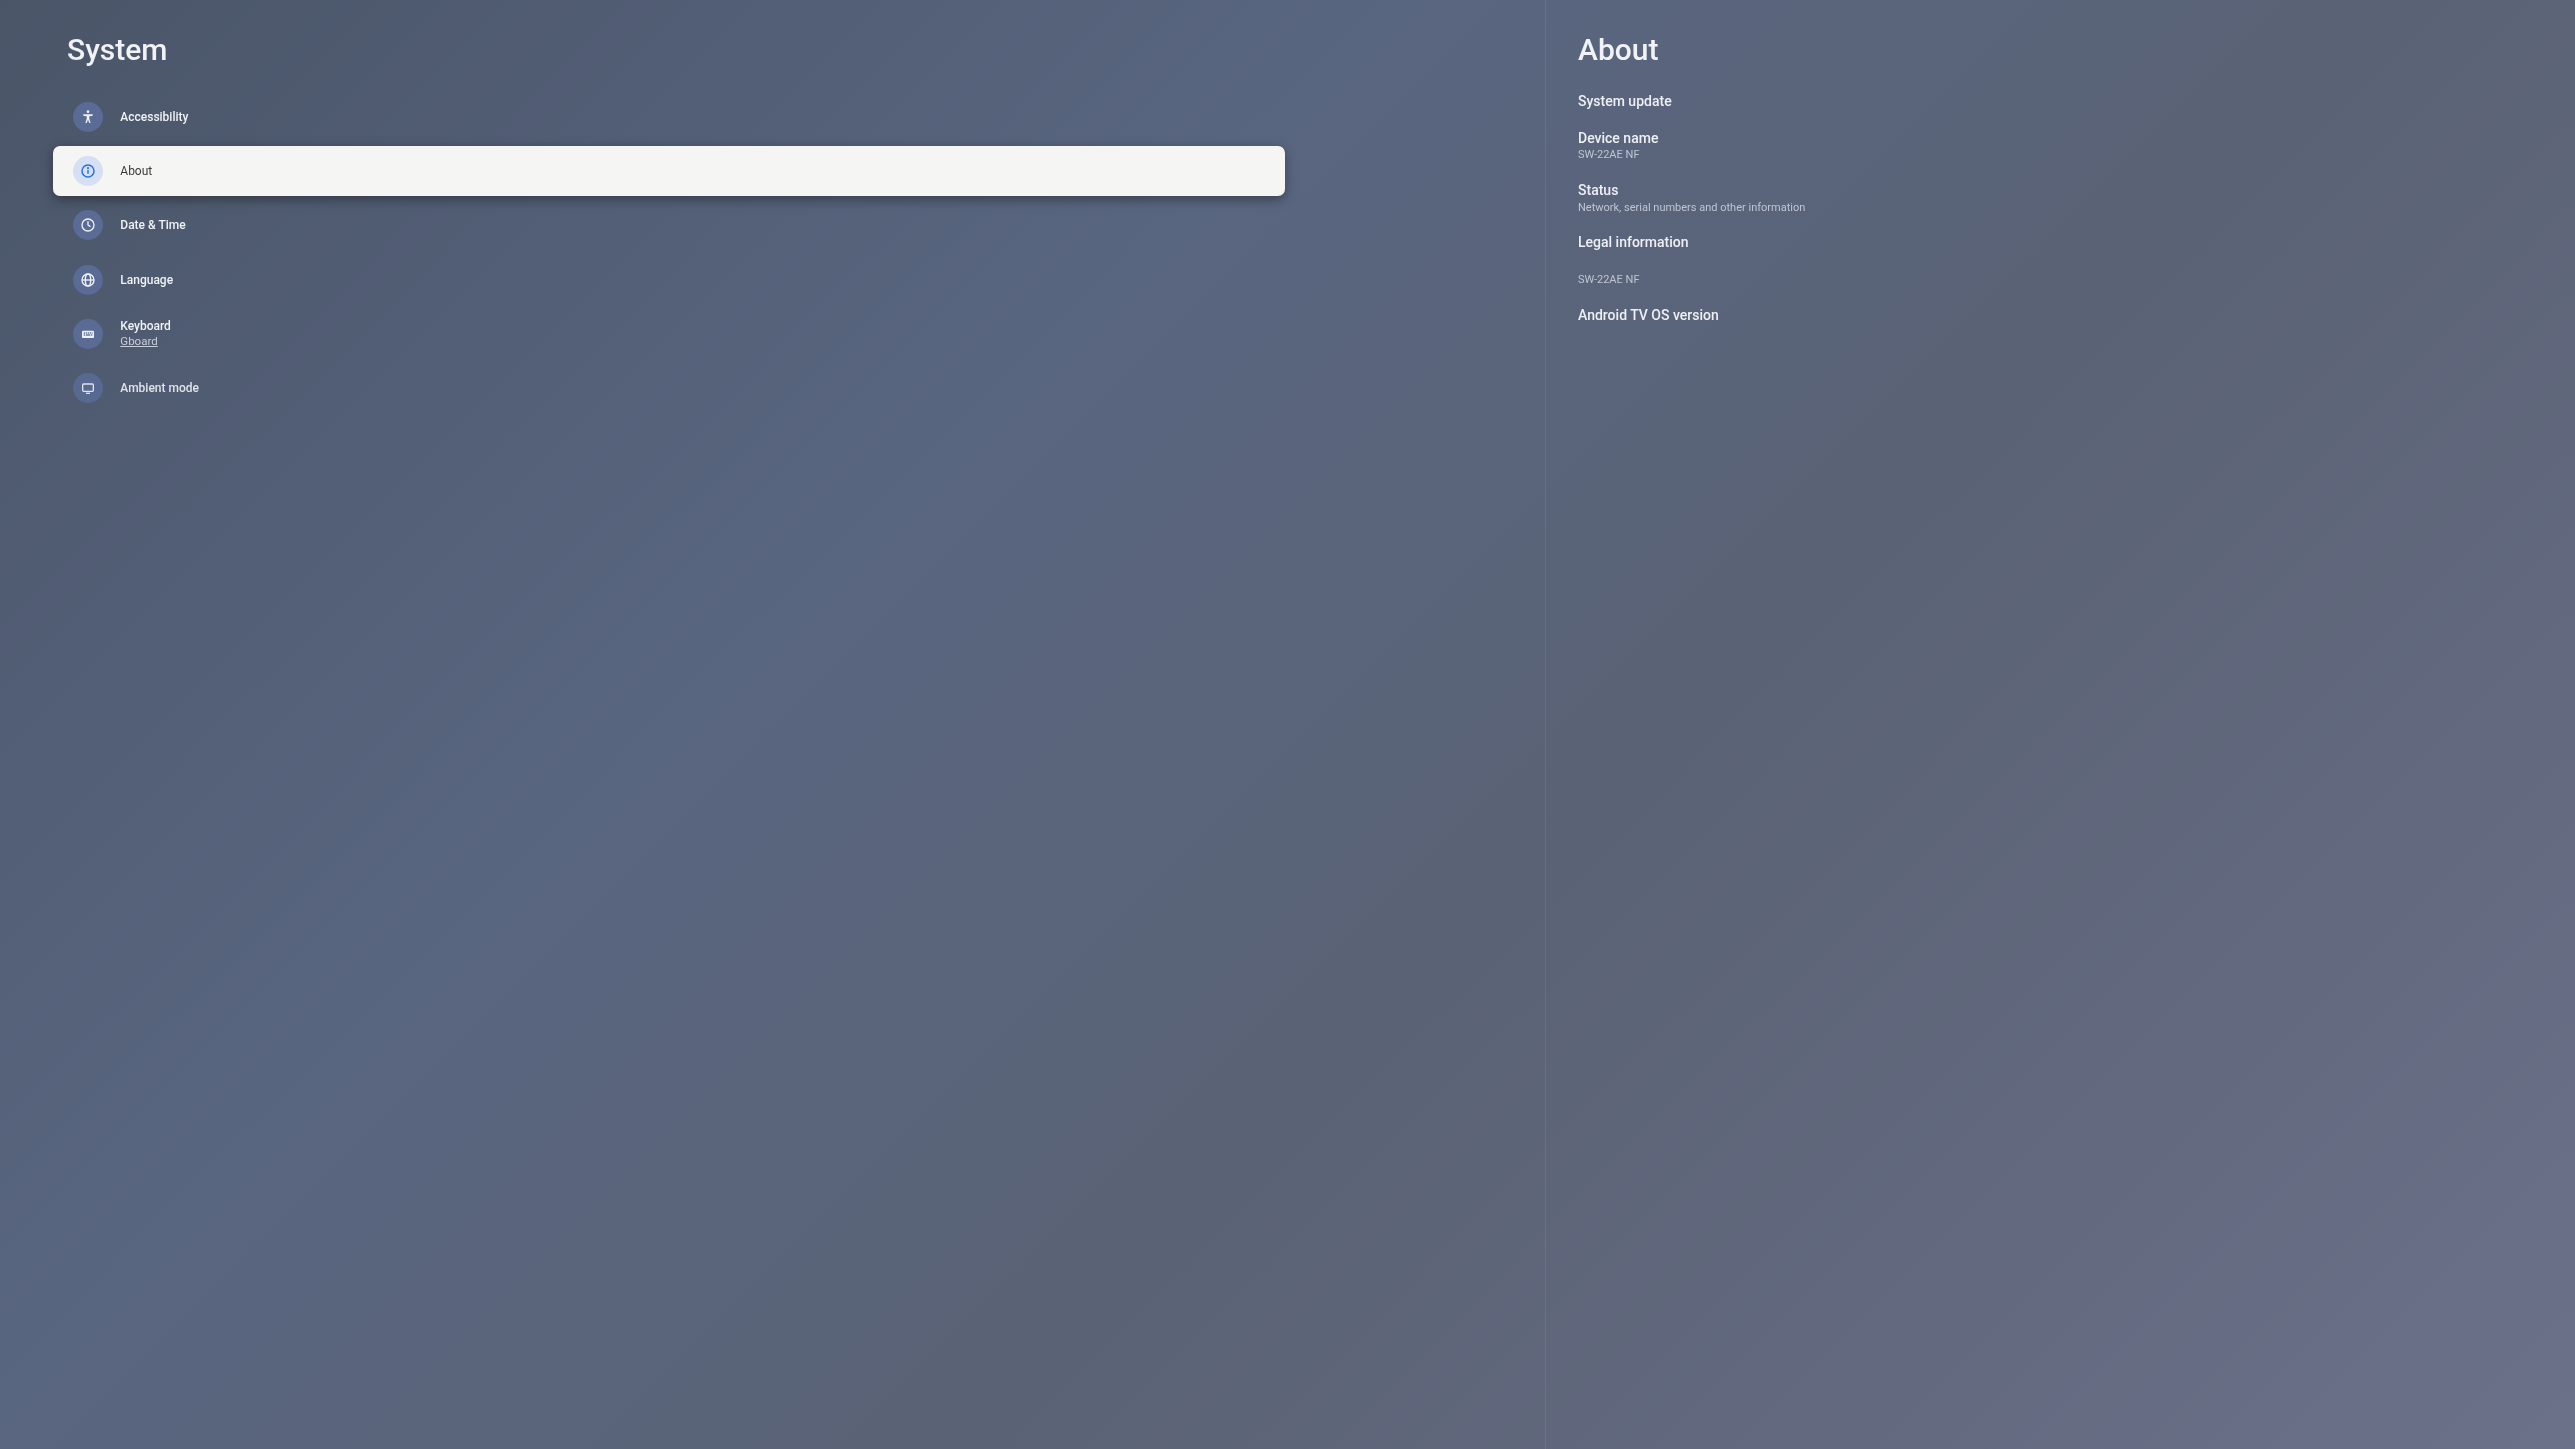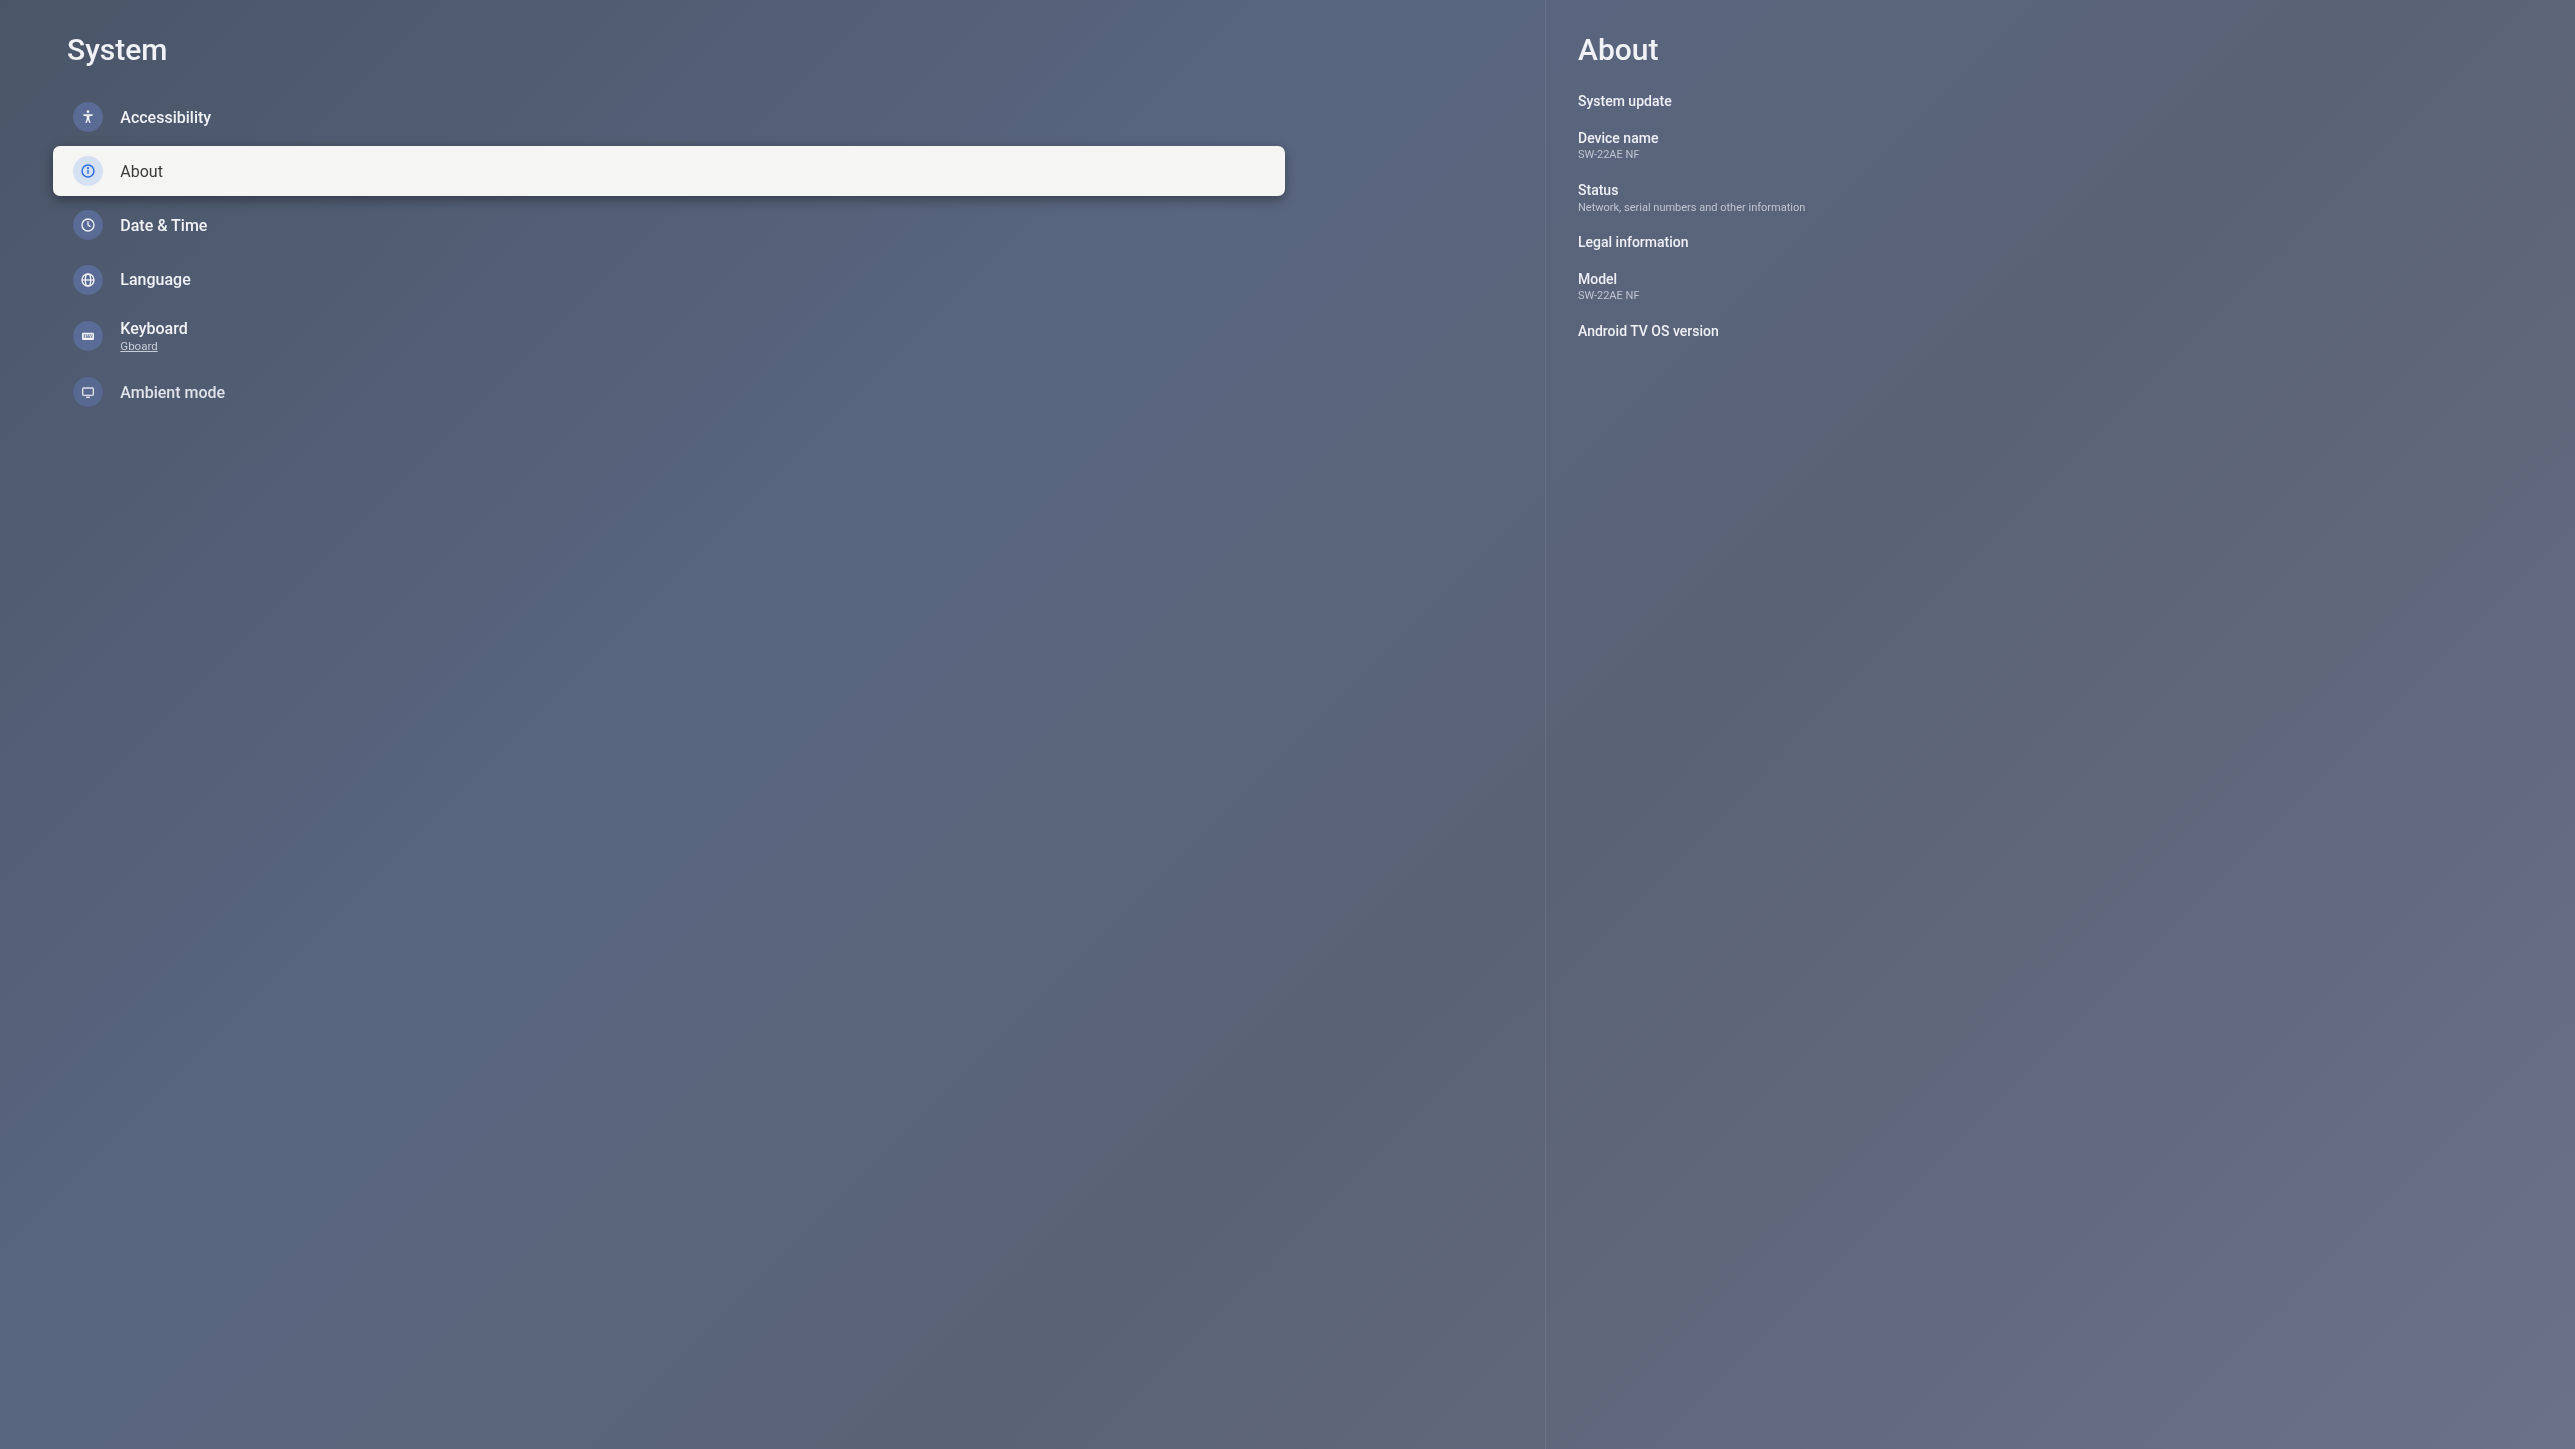--- a/index.html
+++ b/index.html
@@ -66,21 +66,21 @@
     }
     .menu-item.selected .icon-circle {
       background: #d5e0f2;
     }
     .menu-text {
       margin-left: 17.3px;
       display: flex;
       flex-direction: column;
     }
     .menu-label {
-      font-size: 16px;
+      font-size: 12px;
       font-weight: 500;
       color: #f0f2f6;
     }
     .menu-item.selected .menu-label {
       color: #3a3a3a;
       font-weight: 400;
     }
     .menu-sub {
       font-size: 11.5px;
       color: #c8cdd8;
@@ -230,21 +230,20 @@
     <div class="detail-item">
       <div class="detail-label">Status</div>
       <div class="detail-sub">Network, serial numbers and other information</div>
     </div>
 
     <div class="detail-item">
       <div class="detail-label">Legal information</div>
     </div>
 
     <div class="detail-item">
-      <div class="detail-label">Model</div>
       <div class="detail-sub">SW-22AE NF</div>
     </div>
 
     <div class="detail-item">
       <div class="detail-label">Android TV OS version</div>
     </div>
 
   </div>
 </div>
 

